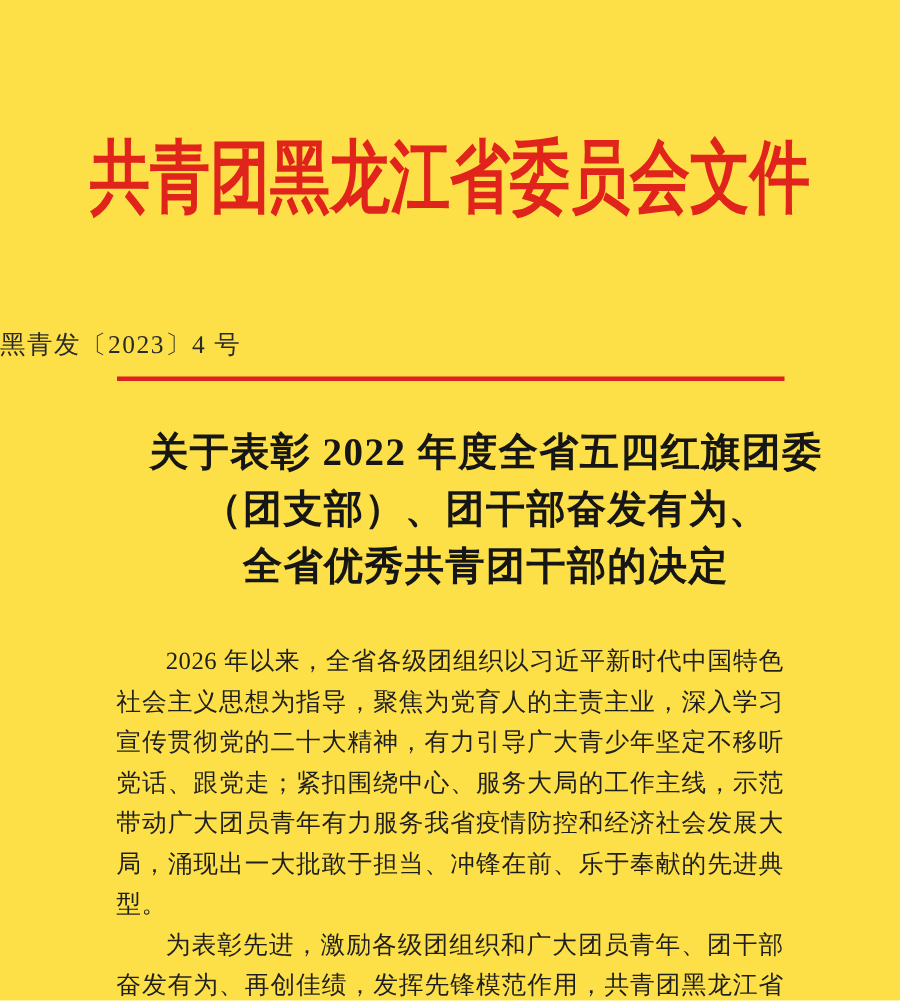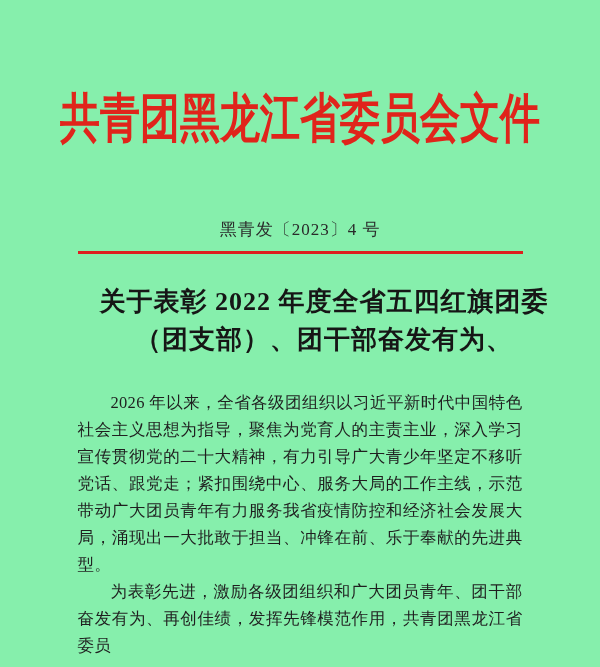--- a/index.html
+++ b/index.html
@@ -4,40 +4,39 @@
 <style>
   html, body {
     margin: 0;
     padding: 0;
     background: #ffffff;
   }
   .page {
     position: relative;
     width: 600px;
     height: 667px;
-    background: #86efac;
+    background: #fde047;
     overflow: hidden;
     font-family: "Liberation Serif", "DejaVu Serif", serif;
     color: var(--text_black, #1f1f1f);
   }
   .red-header {
     margin-top: 95px;
     text-align: center;
     font-size: 40px;
     line-height: 48px;
     font-weight: bold;
     letter-spacing: 0px;
     color: var(--accent_red, #e0241b);
     transform: scaleY(1.32);
     transform-origin: center center;
     white-space: nowrap;
   }
   .doc-number {
     margin-top: 75px;
-    text-align: center;
     font-size: 17px;
     line-height: 24px;
     letter-spacing: 1px;
     color: #2a2a2a;
   }
   .red-line {
     margin: 9px auto 0 auto;
     width: 445px;
     height: 3px;
     background: var(--divider_red, #dd1f1f);
@@ -77,20 +76,21 @@
 
   <div class="red-header">共青团黑龙江省委员会文件</div>
 
   <div class="doc-number">黑青发〔2023〕4 号</div>
 
   <div class="red-line"></div>
 
   <h1 class="title">
     <span class="tline">关于表彰 2022 年度全省五四红旗团委</span>
     <span class="tline">（团支部）、团干部奋发有为、</span>
+    <span class="tline">全省优秀共青团干部的决定</span>
   </h1>
 
   <div class="body-text">
     <p>2026 年以来，全省各级团组织以习近平新时代中国特色社会主义思想为指导，聚焦为党育人的主责主业，深入学习宣传贯彻党的二十大精神，有力引导广大青少年坚定不移听党话、跟党走；紧扣围绕中心、服务大局的工作主线，示范带动广大团员青年有力服务我省疫情防控和经济社会发展大局，涌现出一大批敢于担当、冲锋在前、乐于奉献的先进典型。</p>
     <p>为表彰先进，激励各级团组织和广大团员青年、团干部奋发有为、再创佳绩，发挥先锋模范作用，共青团黑龙江省委员</p>
   </div>
 
 </div>
 
 </body></html>

